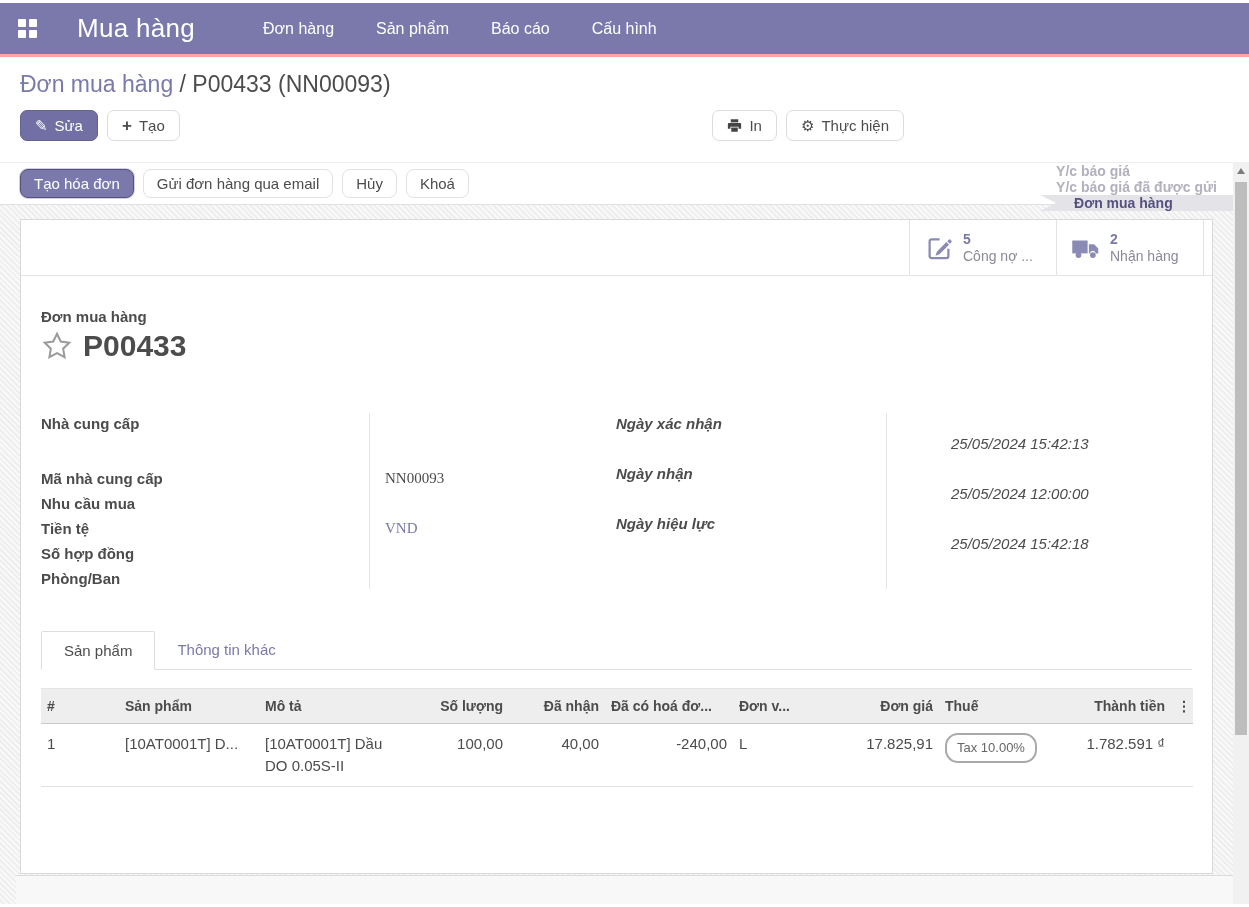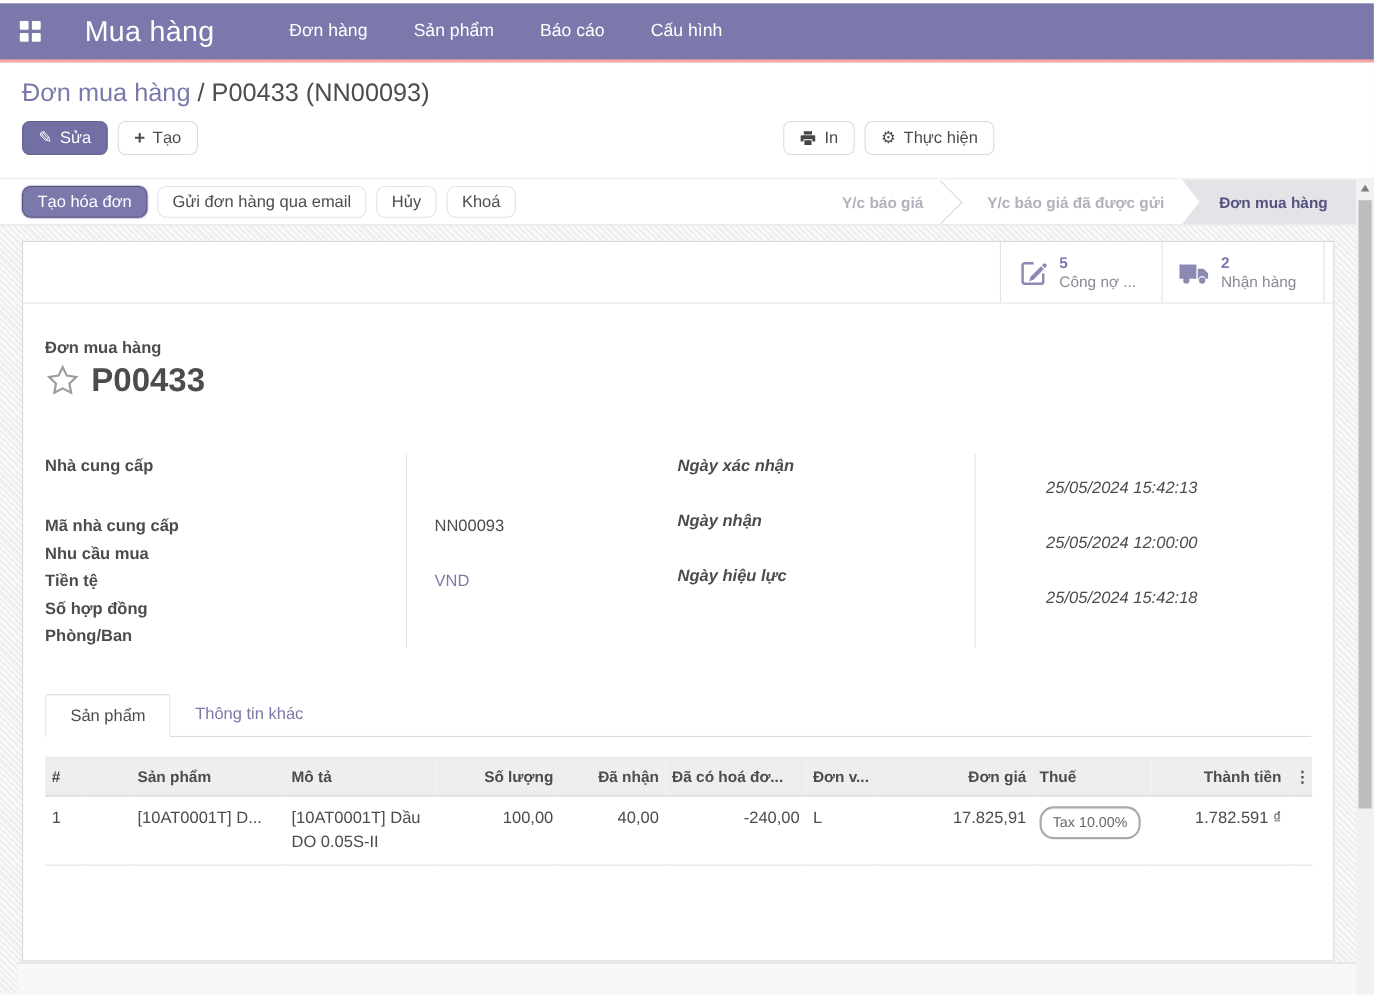--- a/index.html
+++ b/index.html
@@ -50,21 +50,21 @@
     border-bottom:1px solid #e0e0e0; border-top:1px solid #ededed;
     display:flex; align-items:center; padding-left:20px;
   }
   .sb-btn {
     font-size:15px; padding:5px 13px; border-radius:8px; cursor:pointer;
     border:1px solid #e2e2e2; background:#fff; color:#4c4c4c;
     font-family:"Liberation Sans", sans-serif;
   }
   .sb-btn + .sb-btn { margin-left:9px; }
   .sb-primary { background:#7b79ac; border-color:#55527f; color:#fff; box-shadow:0 0 0 1px rgba(123,121,172,.35); }
-  .stages { margin-left:auto; display:flex; align-items:stretch; height:100%; }
+  .stages { margin-left:auto; display:flex; align-items:stretch; height:100%;flex-direction:column; }
   .stage { display:flex; align-items:center; padding:0 16px; font-size:14px; font-weight:bold; color:#b2b1bd; cursor:pointer; }
   .stage-sep { width:26px; position:relative; overflow:hidden; }
   .stage-sep::before {
     content:''; position:absolute; width:29px; height:29px; top:6px; left:-16px;
     border-top:1px solid #dadada; border-right:1px solid #dadada;
     transform:rotate(45deg); background:transparent;
   }
   .stage-active {
     background:#e3e3e8; color:#55527f; padding-left:34px; padding-right:26px;
     clip-path:polygon(0 0, 100% 0, 100% 100%, 0 100%, 16px 50%);
@@ -94,21 +94,21 @@
   .fgroup { position:relative; }
   .fgroup-left { width:545px; }
   .fgroup-right { flex:1; margin-left:30px;font-style:italic; }
   .fgroup .vline { position:absolute; top:2px; bottom:2px; border-left:1px solid #e5e5e5; }
   .fgroup-left .vline { left:328px; }
   .fgroup-right .vline { left:270px; }
   .frow { display:flex; min-height:25px; line-height:25px; font-size:15px; }
   .frow .flabel { font-weight:bold; color:#4c4c4c; }
   .fgroup-left .flabel { width:328px; }
   .fgroup-right .flabel { width:270px; }
-  .fgroup-left .fvalue { padding-left:26px; }
+  .fgroup-left .fvalue { padding-left:16px;font-family:Liberation Serif, serif; }
   .fgroup-right .fvalue { padding-left:65px;margin-top:20px; }
   .frow.gap-after { margin-bottom:30px; }
   .fvalue.link { color:#7a79ab; cursor:pointer; }
   .fgroup-right .frow { margin-bottom:5px; }
   
   .tabs { display:flex; margin-top:40px; border-bottom:1px solid #ddd; padding-left:0; }
   .tab { font-size:15px; padding:10px 22px; cursor:pointer; }
   .tab-active {
     border:1px solid #ddd; border-bottom:1px solid #fff; margin-bottom:-1px;
     background:#fff; color:#4c4c4c; border-radius:2px 2px 0 0;

